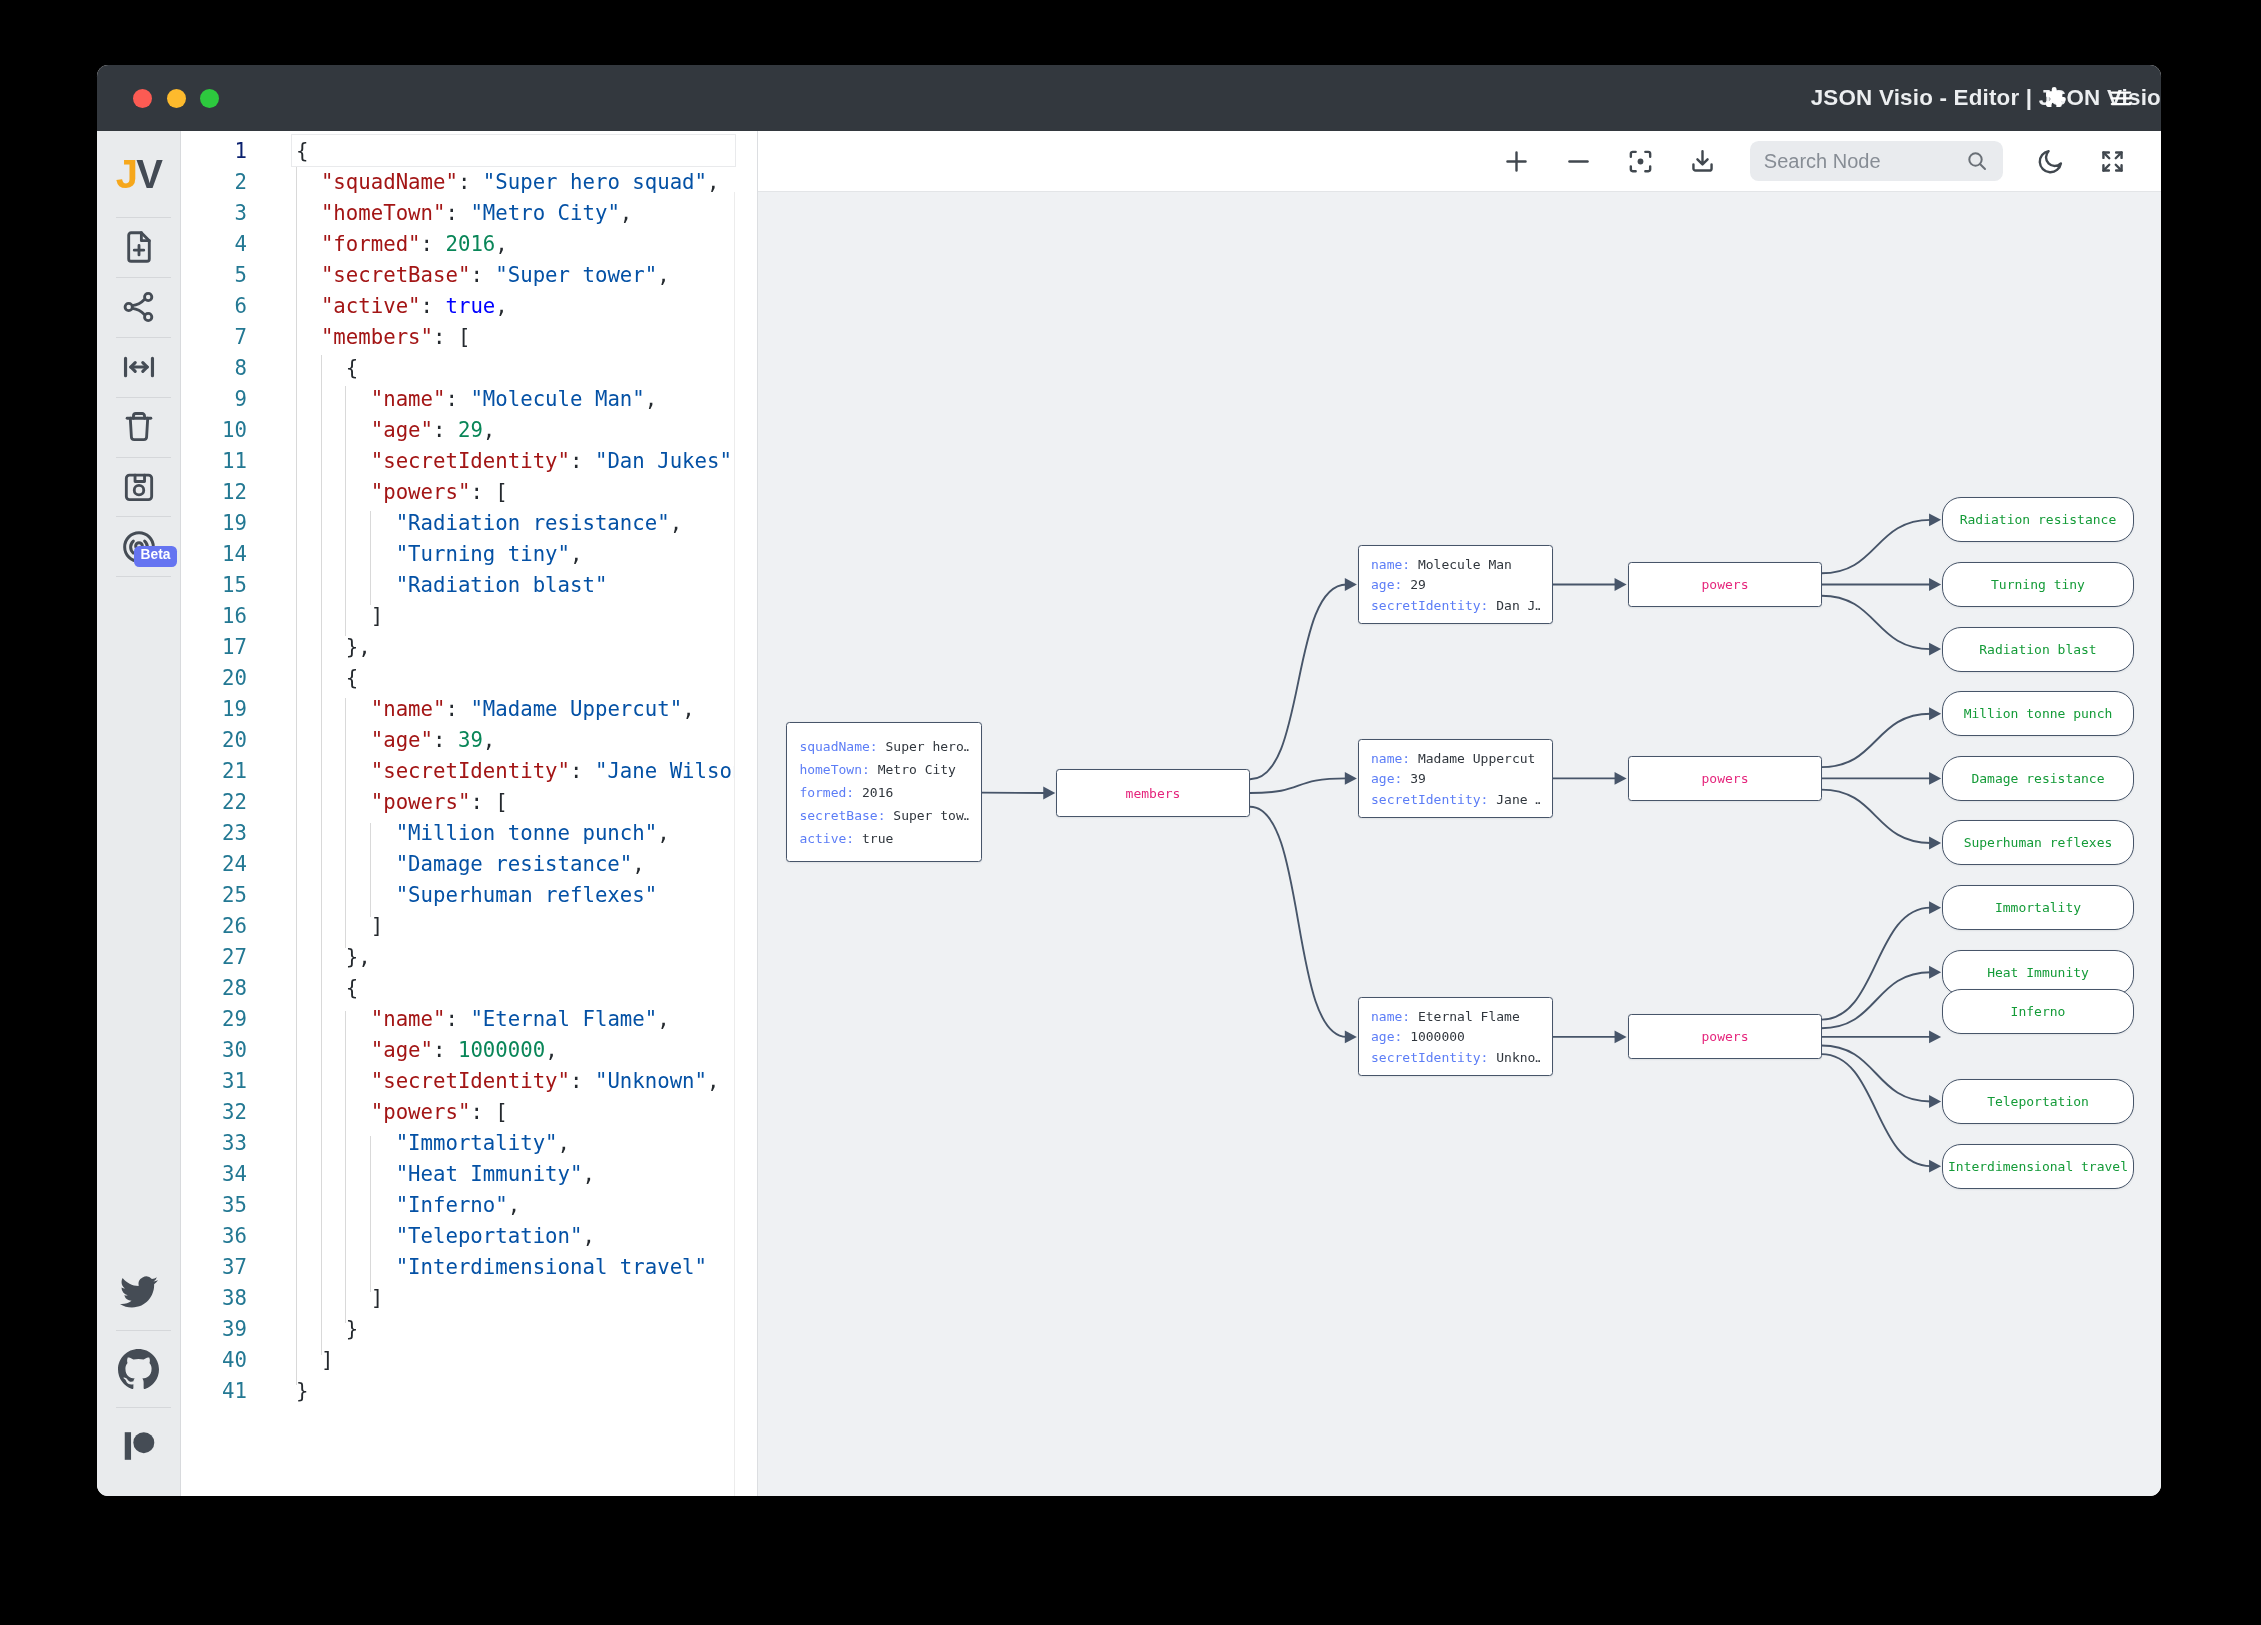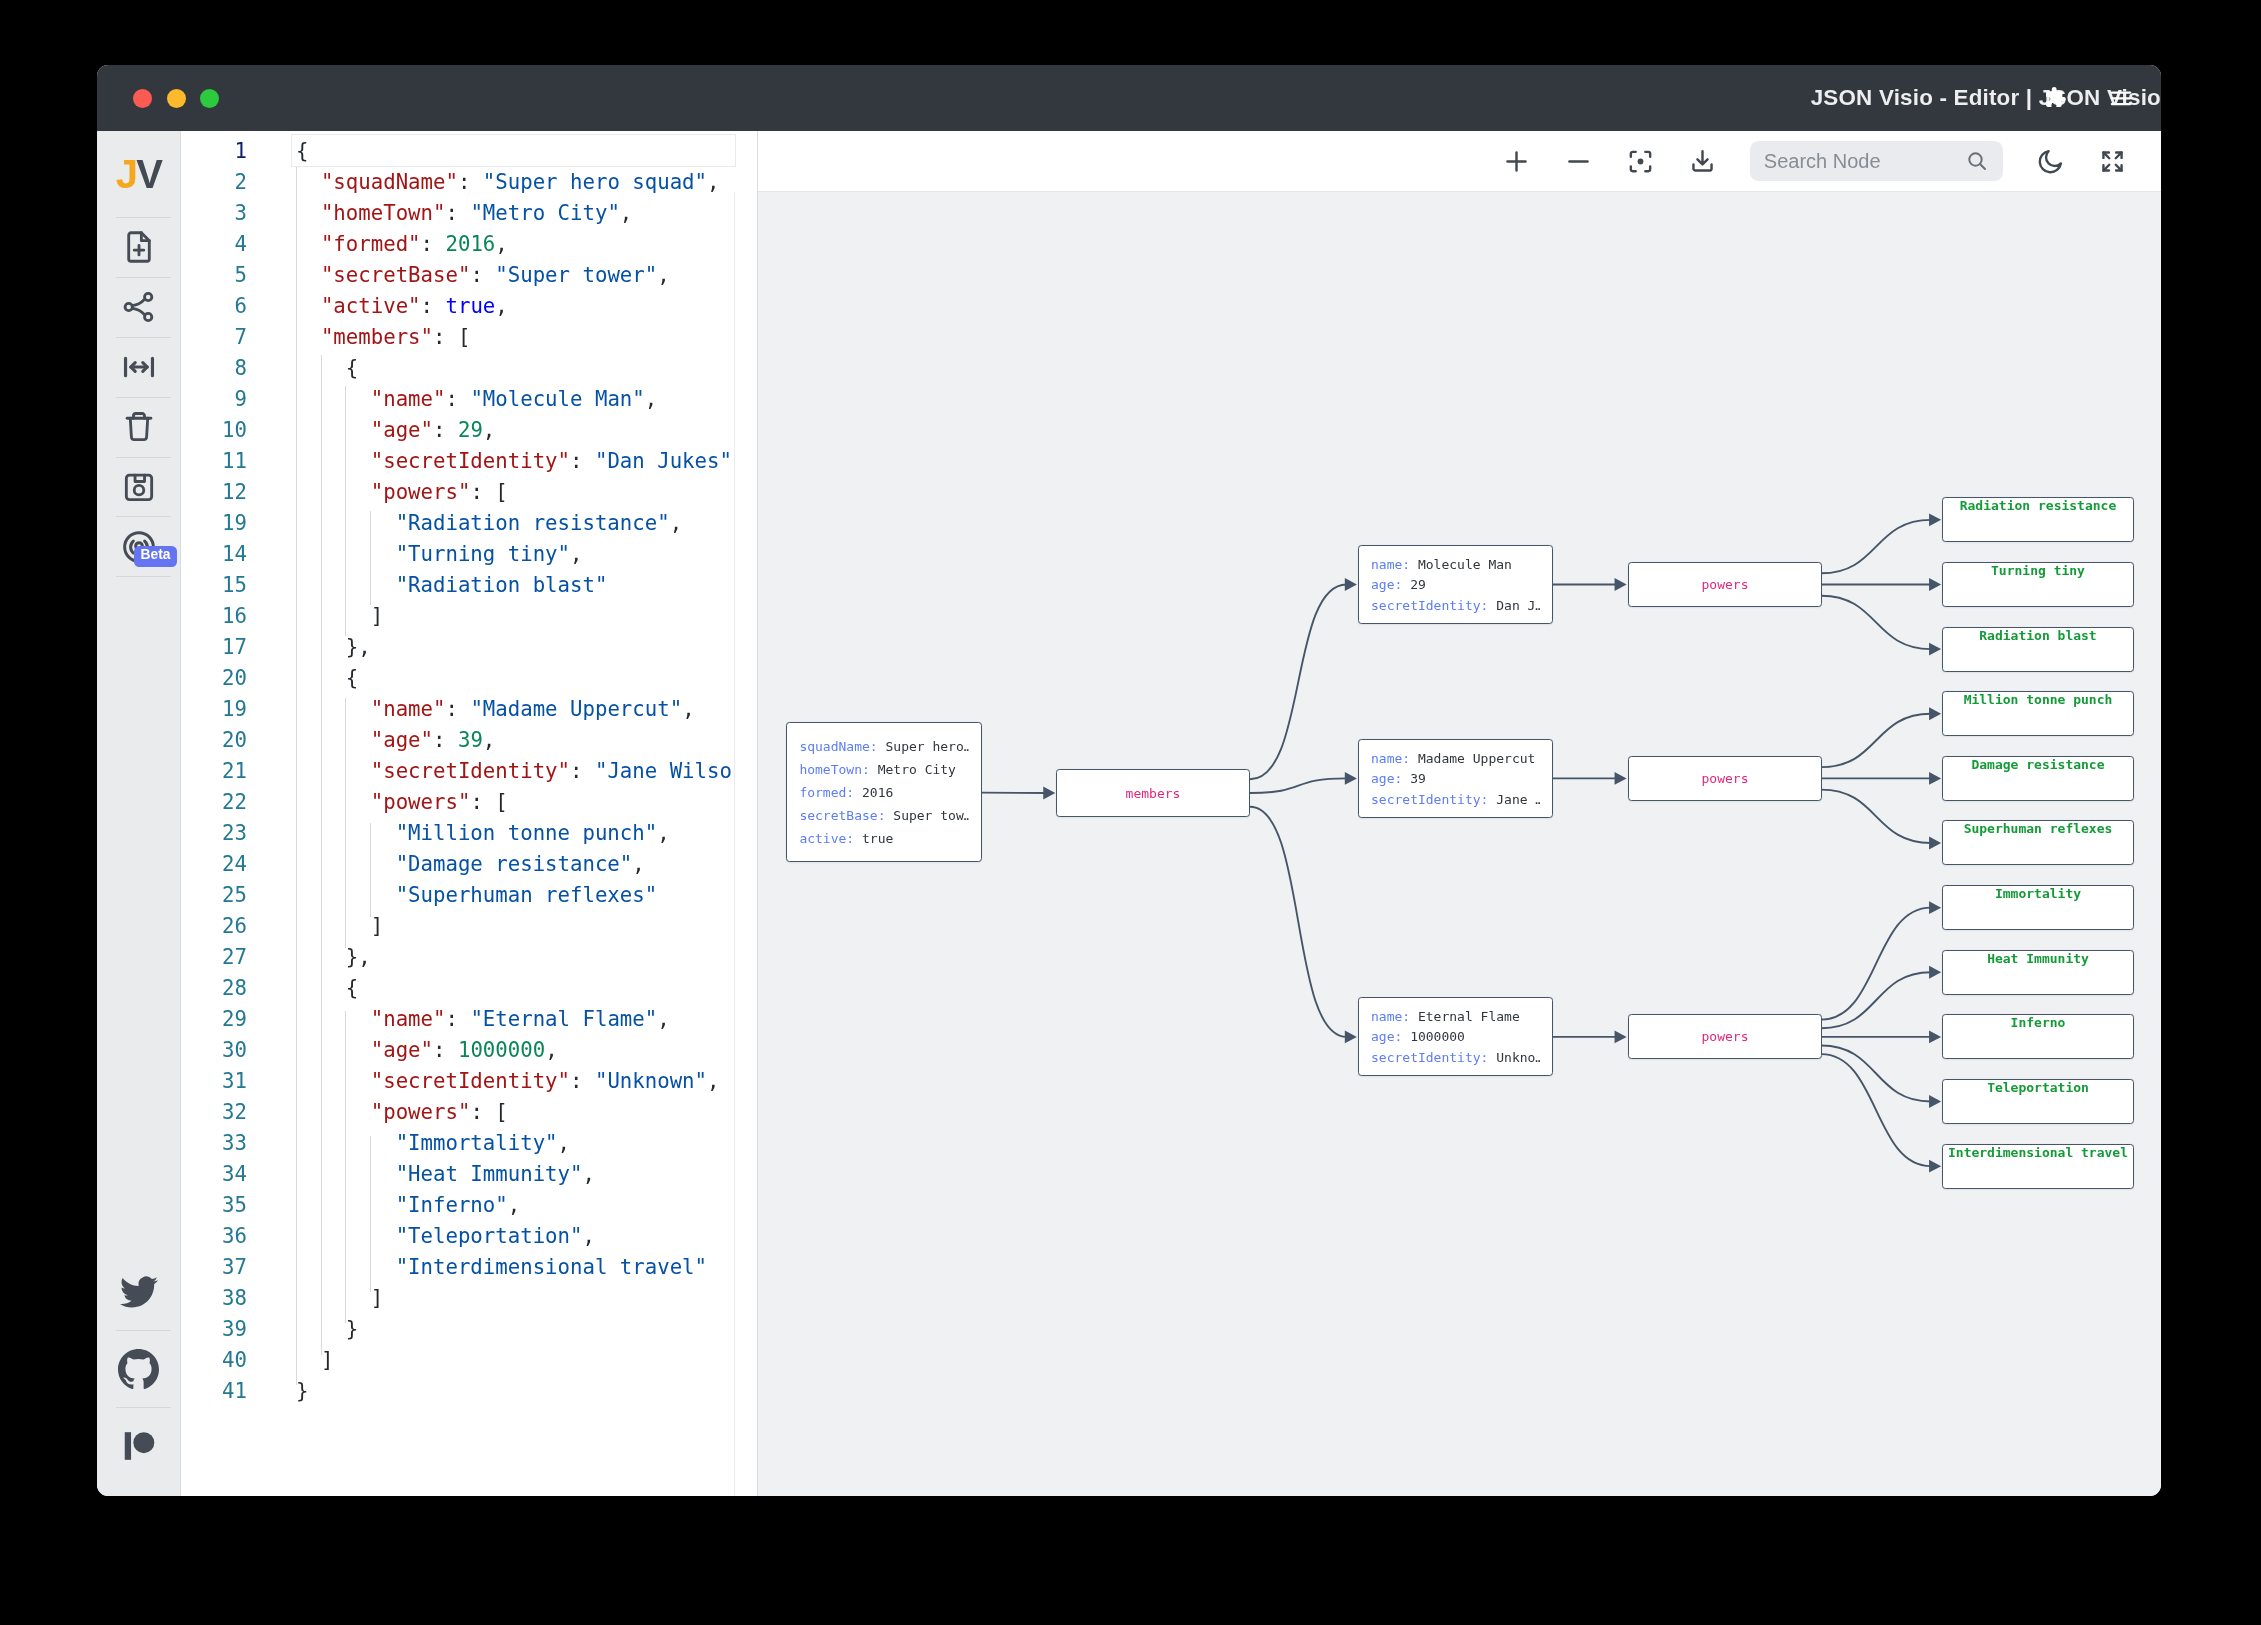--- a/index.html
+++ b/index.html
@@ -58,21 +58,21 @@
   .searchbox { display:flex; align-items:center; background:#e9ebee; border-radius:8.6px; width:253px; height:40px; padding:0 13.8px; }
   .searchbox input { flex:1; border:none; outline:none; background:transparent; font-size:20px; color:#3c4248; font-family:"Liberation Sans",sans-serif; min-width:0; }
   .searchbox input::placeholder { color:#878d95; }
   #edges { position:absolute; left:0; top:0; width:1402px; height:1368px; pointer-events:none; }
   .gnodes { position:absolute; left:0; top:0; }
   .gnode { position:absolute; background:#fff; border:1.7px solid var(--edge,#475569); border-radius:3.4px;
            font-family:"DejaVu Sans Mono", monospace; font-size:13px; cursor:pointer; box-shadow:0 0.9px 1.7px rgba(40,50,70,.08); }
   .gnode .nrow { white-space:pre; overflow:hidden; }
   .nkey { color:var(--keyblue,#5c7df6); } .nval { color:#30363d; }
   .gnode.label { display:flex; align-items:center; justify-content:center; color:var(--pink,#e5257c);text-align:right; }
-  .gnode.leaf  { display:flex; align-items:flex-start; justify-content:center; color:var(--leafgreen,#149b38); font-weight:700; }
+  .gnode.leaf  { display:flex; align-items:center; justify-content:center; color:var(--leafgreen,#149b38); font-weight:400;border-radius:19px; }
 </style>
 </head>
 <body>
 
 <div class="window">
 
   <div class="titlebar">
     <div class="lights">
       <div class="light red"></div>
       <div class="light yellow"></div>
@@ -334,21 +334,21 @@
           </div>
           <div class="gnode leaf" style="left: 1184px; top: 689px; width: 192px; height: 45px;">
             <span>Superhuman reflexes</span>
           </div>
           <div class="gnode leaf" style="left: 1184px; top: 754px; width: 192px; height: 45px;">
             <span>Immortality</span>
           </div>
           <div class="gnode leaf" style="left: 1184px; top: 819px; width: 192px; height: 45px;">
             <span>Heat Immunity</span>
           </div>
-          <div class="gnode leaf" style="left: 1184px; top: 883px; width: 192px; height: 45px;">
+          <div class="gnode leaf" style="left: 1184px; top: 858px; width: 192px; height: 45px;">
             <span>Inferno</span>
           </div>
           <div class="gnode leaf" style="left: 1184px; top: 948px; width: 192px; height: 45px;">
             <span>Teleportation</span>
           </div>
           <div class="gnode leaf" style="left: 1184px; top: 1013px; width: 192px; height: 45px;">
             <span>Interdimensional travel</span>
           </div>
         </div>
       <div class="gtoolbar">

